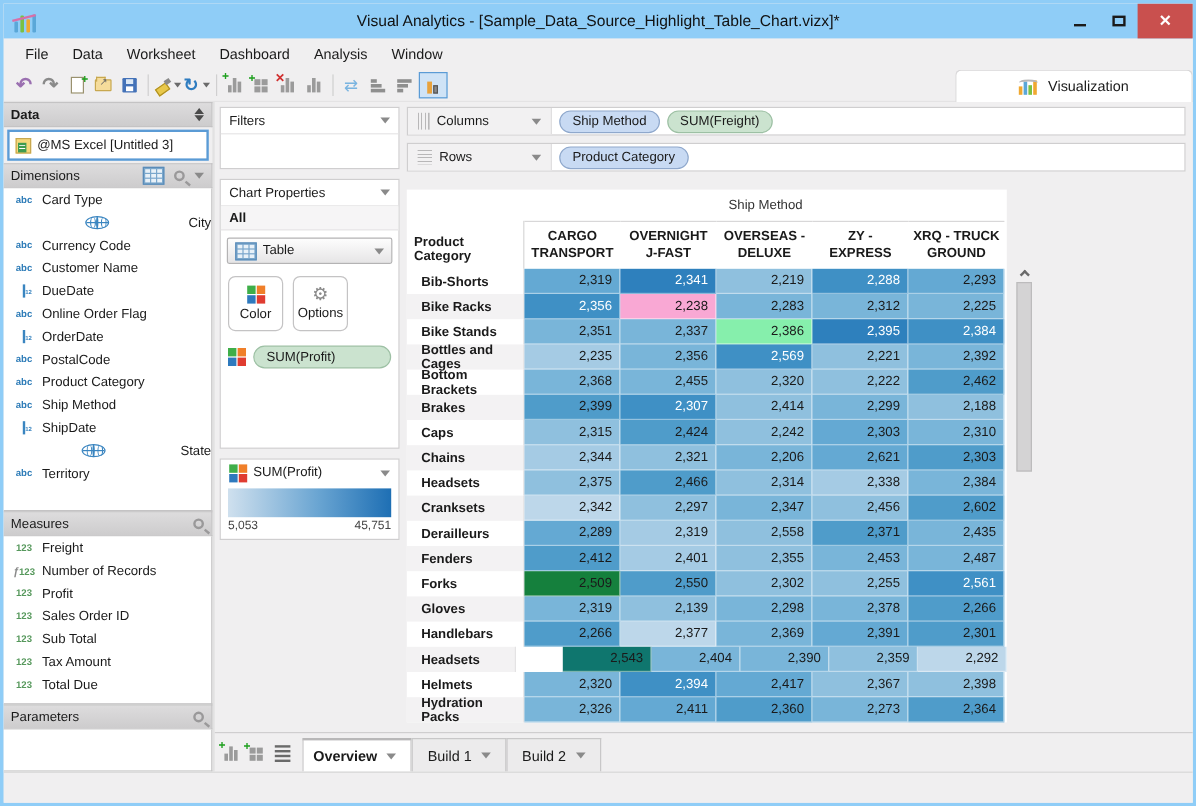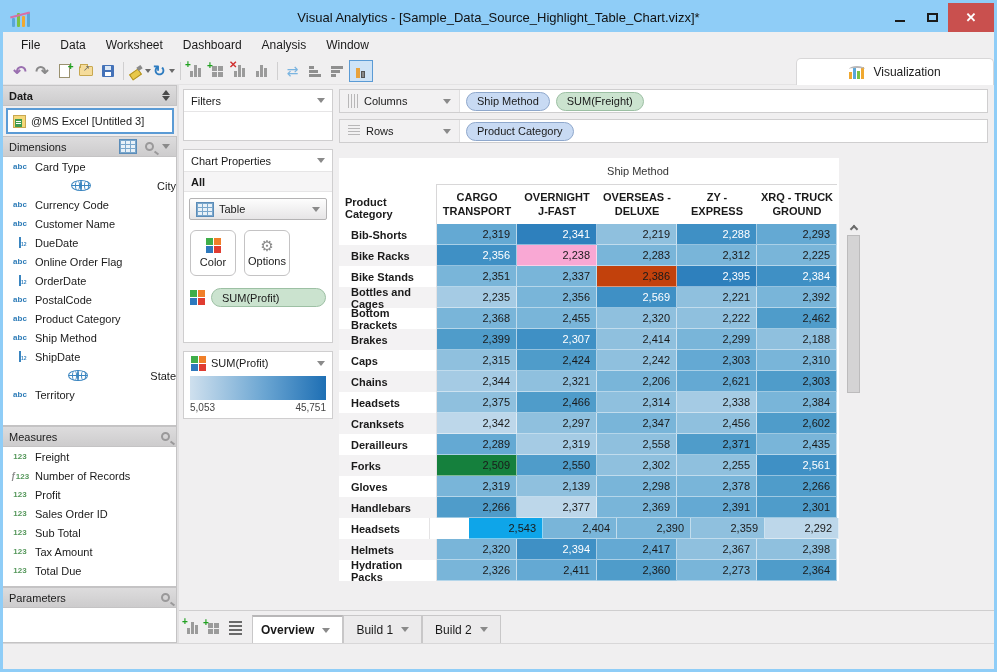--- a/index.html
+++ b/index.html
@@ -104,21 +104,21 @@
   .cal{width:11px;height:11px;border:1px solid #3a85c0;background:#fff;position:relative;margin:0 auto;}
   .cal::before{content:"";position:absolute;top:0;left:0;right:0;height:3px;background:#3a85c0;}
   .cal::after{content:"12";position:absolute;bottom:0;left:1px;font-size:5px;color:#3a85c0;font-weight:bold;}
   
   .middle-panel{width:158px;padding:4px 4px 0 4px;display:flex;flex-direction:column;background:#f0eff0;}
   .card{background:#fff;border:1px solid #cfcecf;margin-bottom:8px;}
   .card-title{height:22px;display:flex;align-items:center;padding:0 7px;border-bottom:1px solid #e6e5e6;}
   .card-title .lbl{flex:1;font-size:11px;}
   .caret-down{width:0;height:0;border-left:4px solid transparent;border-right:4px solid transparent;border-top:5px solid #8a8a8a;}
   .filters-card{height:52px;}
-  .props-card{height:194px;}
+  .props-card{height:225px;}
   .all-row{height:20px;display:flex;align-items:center;padding:0 7px;font-weight:bold;background:#f6f5f6;border-bottom:1px solid #e6e5e6;}
   .type-select{margin:6px 5px;height:22px;border:1px solid #b4b3b4;border-radius:2px;background:linear-gradient(#fdfdfd,#e6e5e6);display:flex;align-items:center;gap:5px;padding:0 6px;}
   .type-select .lbl{flex:1;}
   .btn-row{display:flex;gap:8px;padding:4px 6px;}
   .big-btn{width:46px;height:46px;border:1px solid #c4c3c4;border-radius:6px;background:#fff;display:flex;flex-direction:column;align-items:center;justify-content:center;gap:3px;}
   .palette{display:inline-grid;grid-template-columns:7px 7px;grid-template-rows:7px 7px;gap:1px;}
   .palette i{display:block;}
   .palette i:nth-child(1){background:#3fae49;}
   .palette i:nth-child(2){background:#f07f29;}
   .palette i:nth-child(3){background:#2e79bd;}
@@ -550,21 +550,21 @@
                   <div class="cell wt" style="background: rgb(63, 144, 197);">2,356</div>
                   <div class="cell" style="background: #f9a8d4;">2,238</div>
                   <div class="cell" style="background: rgb(121, 181, 217);">2,283</div>
                   <div class="cell" style="background: rgb(121, 181, 217);">2,312</div>
                   <div class="cell" style="background: rgb(121, 181, 217);">2,225</div>
                 </div>
                 <div class="trow">
                   <div class="rlabel">Bike Stands</div>
                   <div class="cell" style="background: rgb(121, 181, 217);">2,351</div>
                   <div class="cell" style="background: rgb(121, 181, 217);">2,337</div>
-                  <div class="cell" style="background: #c2410c; text-align: center;">2,386</div>
+                  <div class="cell" style="background: #86efac; text-align: center;">2,386</div>
                   <div class="cell wt" style="background: rgb(46, 128, 189);">2,395</div>
                   <div class="cell wt" style="background: rgb(63, 144, 197);">2,384</div>
                 </div>
                 <div class="trow">
                   <div class="rlabel">Bottles and Cages</div>
                   <div class="cell" style="background: rgb(165, 203, 228);">2,235</div>
                   <div class="cell" style="background: rgb(121, 181, 217);">2,356</div>
                   <div class="cell wt" style="background: rgb(63, 144, 197);">2,569</div>
                   <div class="cell" style="background: rgb(143, 192, 222);">2,221</div>
                   <div class="cell" style="background: rgb(121, 181, 217);">2,392</div>
@@ -619,20 +619,28 @@
                 </div>
                 <div class="trow">
                   <div class="rlabel">Derailleurs</div>
                   <div class="cell" style="background: rgb(100, 169, 211);">2,289</div>
                   <div class="cell" style="background: rgb(165, 203, 228);">2,319</div>
                   <div class="cell" style="background: rgb(143, 192, 222);">2,558</div>
                   <div class="cell" style="background: rgb(79, 156, 202);">2,371</div>
                   <div class="cell" style="background: rgb(121, 181, 217);">2,435</div>
                 </div>
                 <div class="trow">
+                  <div class="rlabel">Fenders</div>
+                  <div class="cell" style="background: rgb(79, 156, 202);">2,412</div>
+                  <div class="cell" style="background: rgb(165, 203, 228);">2,401</div>
+                  <div class="cell" style="background: rgb(143, 192, 222);">2,355</div>
+                  <div class="cell" style="background: rgb(121, 181, 217);">2,453</div>
+                  <div class="cell" style="background: rgb(121, 181, 217);">2,487</div>
+                </div>
+                <div class="trow">
                   <div class="rlabel">Forks</div>
                   <div class="cell" style="background: #15803d;">2,509</div>
                   <div class="cell" style="background: rgb(79, 156, 202);">2,550</div>
                   <div class="cell" style="background: rgb(143, 192, 222);">2,302</div>
                   <div class="cell" style="background: rgb(143, 192, 222);">2,255</div>
                   <div class="cell wt" style="background: rgb(63, 144, 197);">2,561</div>
                 </div>
                 <div class="trow">
                   <div class="rlabel">Gloves</div>
                   <div class="cell" style="background: rgb(121, 181, 217);">2,319</div>
@@ -644,21 +652,21 @@
                 <div class="trow">
                   <div class="rlabel">Handlebars</div>
                   <div class="cell" style="background: rgb(79, 156, 202);">2,266</div>
                   <div class="cell" style="background: rgb(189, 215, 234);">2,377</div>
                   <div class="cell" style="background: rgb(121, 181, 217);">2,369</div>
                   <div class="cell" style="background: rgb(100, 169, 211);">2,391</div>
                   <div class="cell" style="background: rgb(79, 156, 202);">2,301</div>
                 </div>
                 <div class="trow">
                   <div class="rlabel">Headsets</div>
-                  <div class="cell" style="background: #0ea5e9; margin-left: 39px;">2,543</div>
+                  <div class="cell" style="background: #0f766e; margin-left: 39px;">2,543</div>
                   <div class="cell" style="background: rgb(121, 181, 217);">2,404</div>
                   <div class="cell" style="background: rgb(121, 181, 217);">2,390</div>
                   <div class="cell" style="background: rgb(143, 192, 222);">2,359</div>
                   <div class="cell" style="background: rgb(189, 215, 234);">2,292</div>
                 </div>
                 <div class="trow">
                   <div class="rlabel">Helmets</div>
                   <div class="cell" style="background: rgb(121, 181, 217);">2,320</div>
                   <div class="cell wt" style="background: rgb(63, 144, 197);">2,394</div>
                   <div class="cell" style="background: rgb(100, 169, 211);">2,417</div>

